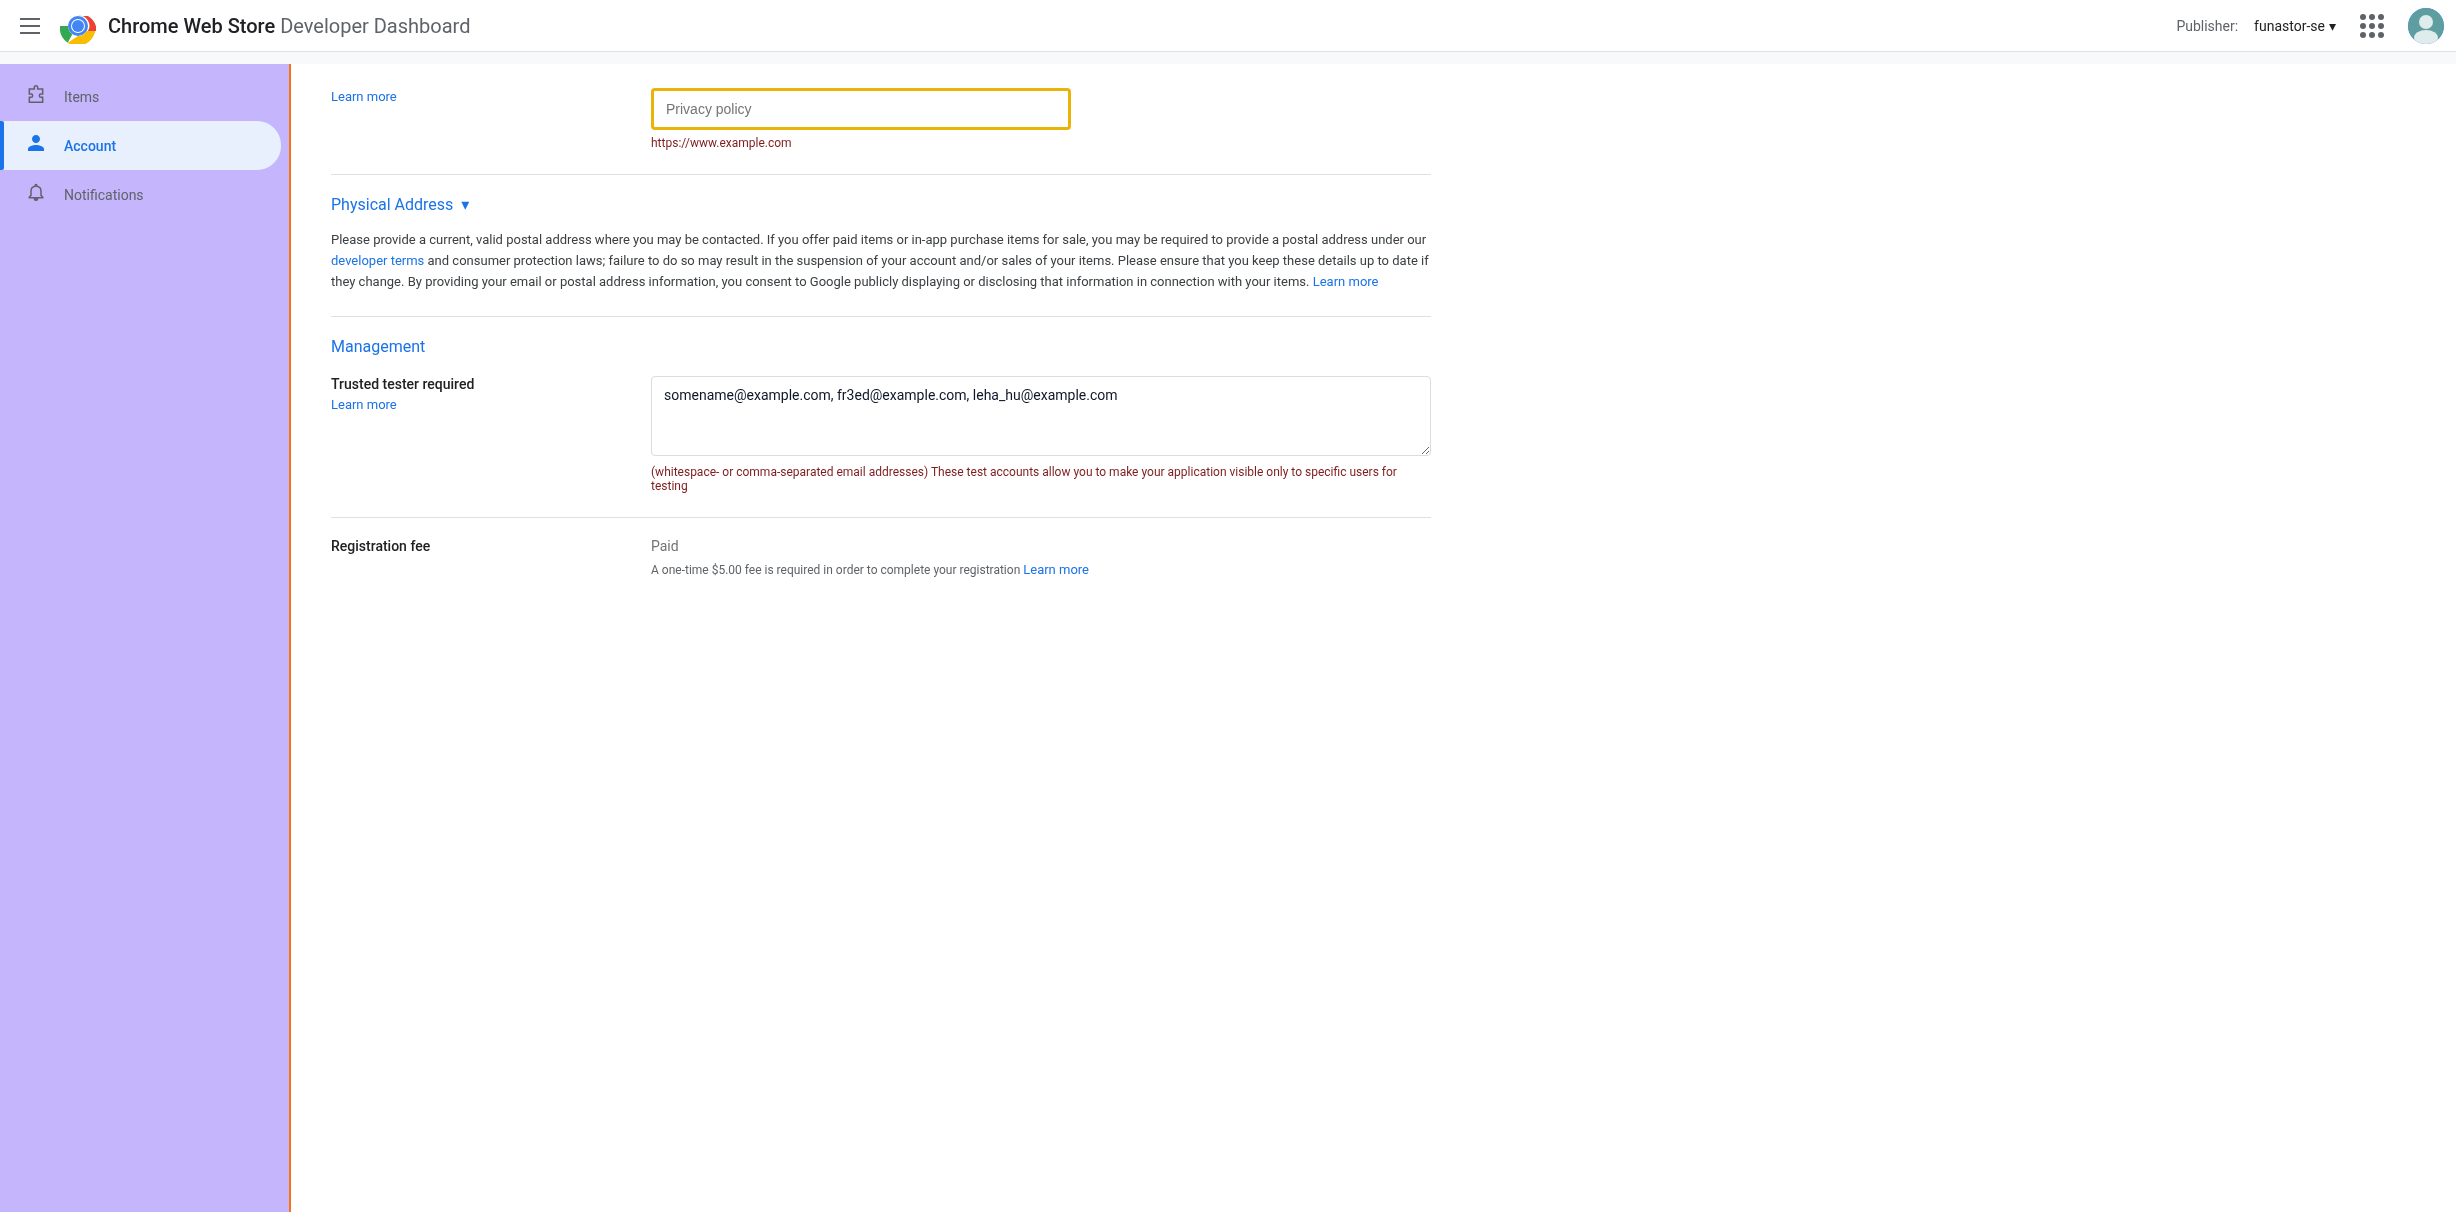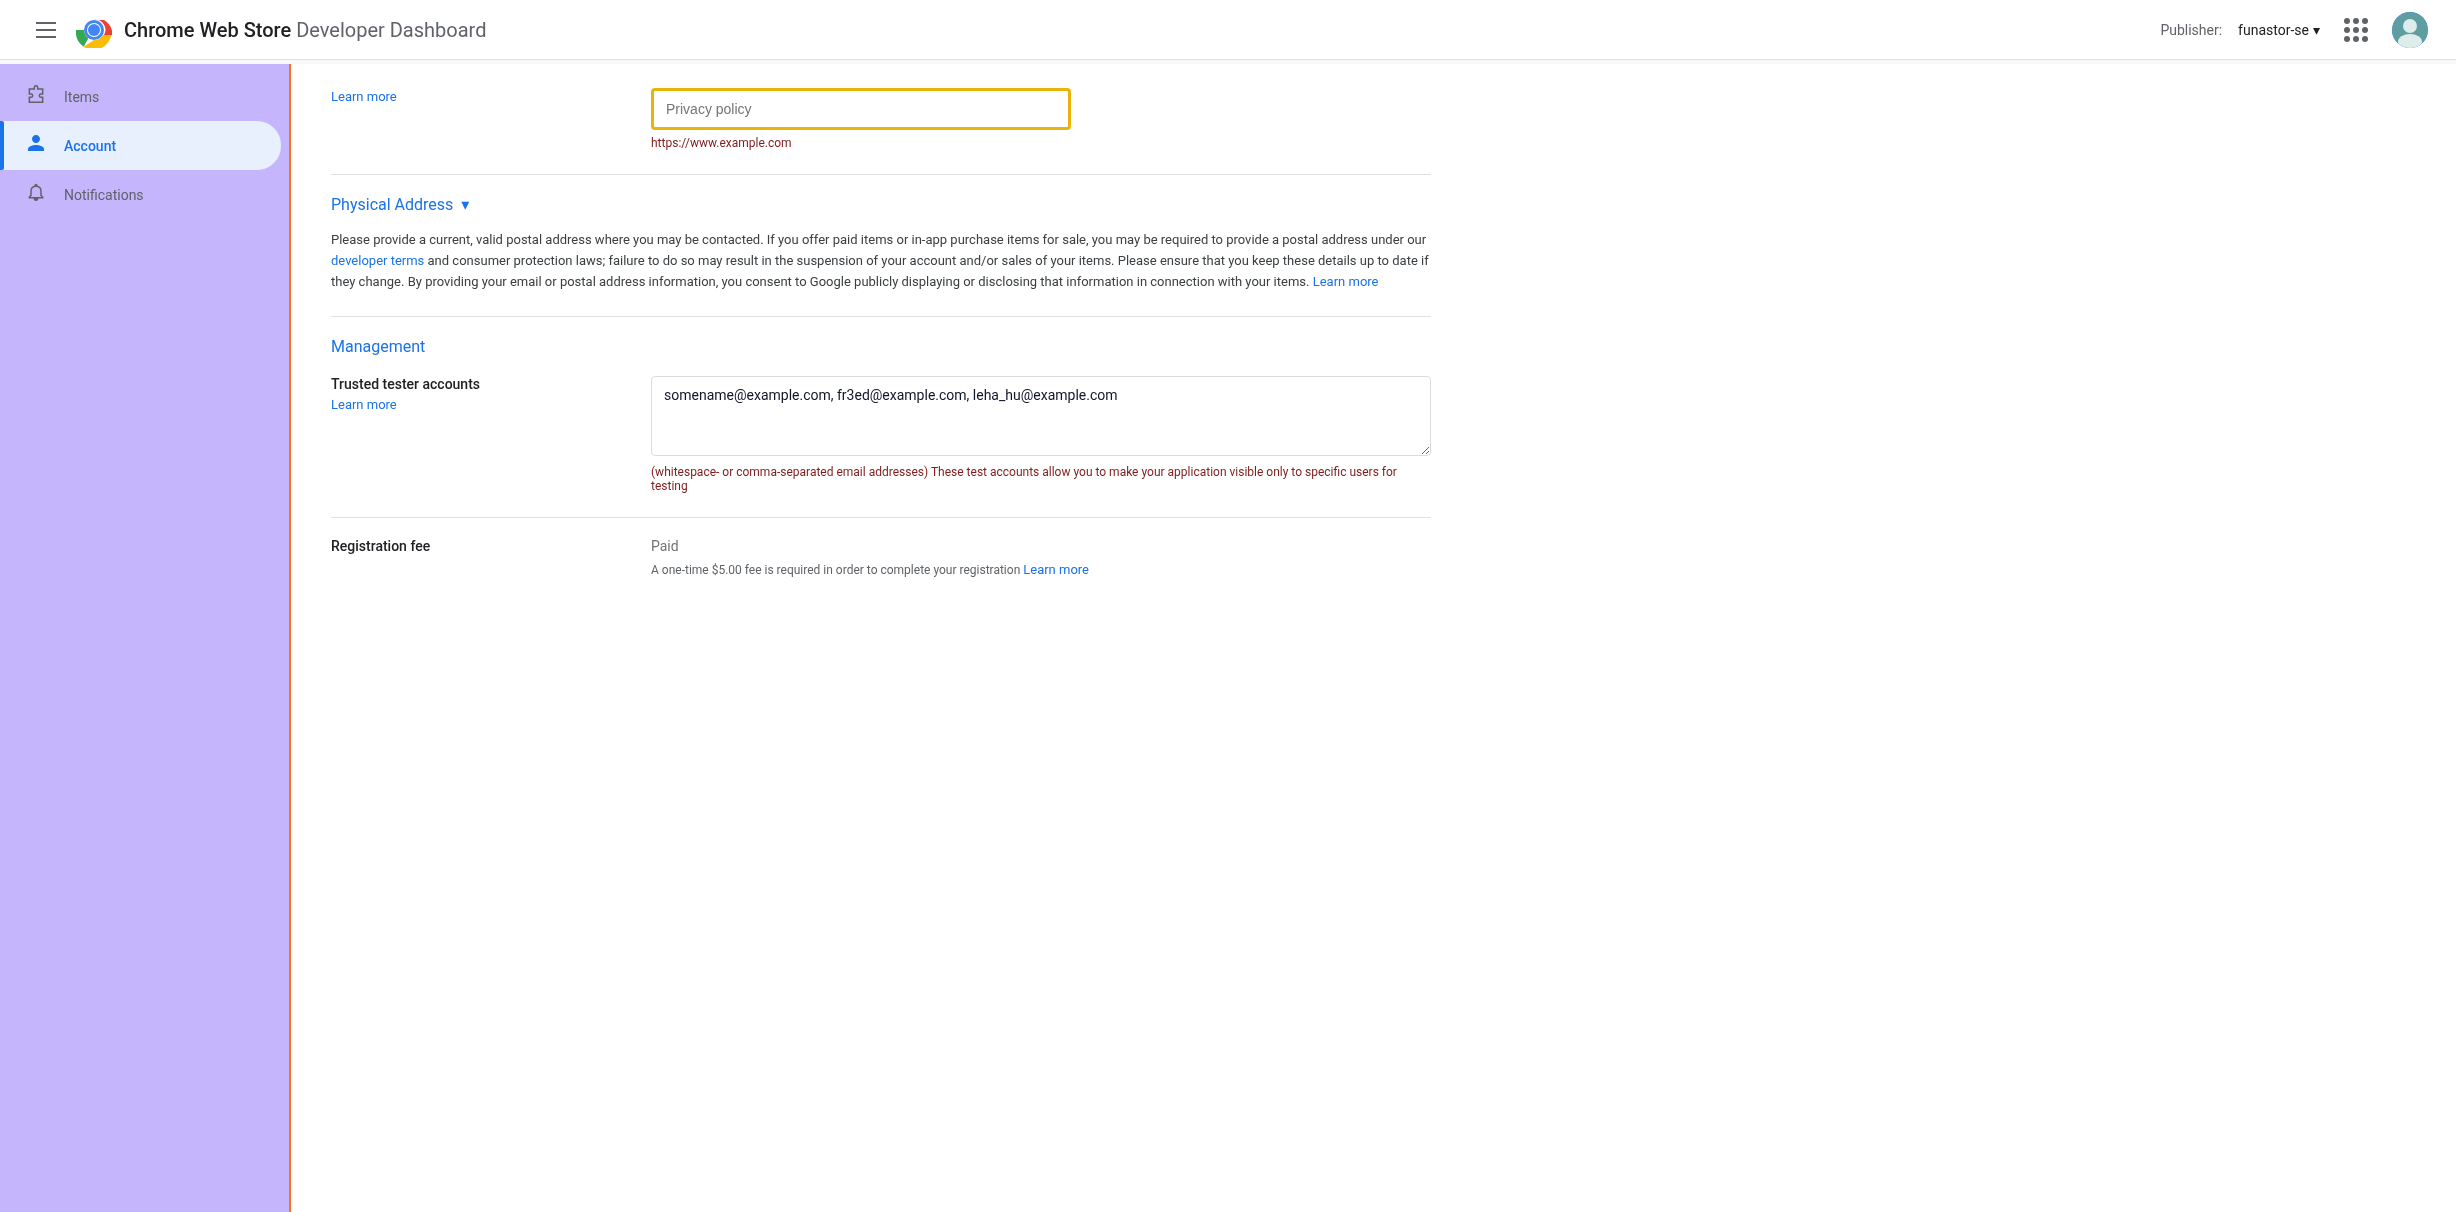--- a/index.html
+++ b/index.html
@@ -2,24 +2,24 @@
 <html><head>
   <meta charset="utf-8">
   <style>
     * { box-sizing: border-box; margin: 0; padding: 0; }
     body { font-family: 'Roboto', Arial, sans-serif; font-size: 14px; color: #202124; background: #f8f9fa; }
 
     
     .header {
       display: flex;
       align-items: center;
-      height: 60px;
+      height: 52px;
       background: #fff;
       border-bottom: 1px solid #e0e0e0;
-      padding: 0 28px;
+      padding: 0 12px;
       position: fixed;
       top: 0;
       left: 0;
       right: 0;
       z-index: 100;
     }
     .header-left {
       display: flex;
       align-items: center;
       gap: 12px;
@@ -383,21 +383,21 @@
         <span>and consumer protection laws; failure to do so may result in the suspension of your account and/or sales of your items. Please ensure that you keep these details up to date if they change. By providing your email or postal address information, you consent to Google publicly displaying or disclosing that information in connection with your items.</span>
         <a class="learn-more-link">Learn more</a>
       </p>
 
       <hr class="divider">
 
       <div class="management-header">Management</div>
 
       <div class="field-row">
         <div class="field-label-col">
-          <div class="field-label">Trusted tester accounts</div>
+          <div class="field-label">Trusted tester required</div>
           <a class="learn-more-link">Learn more</a>
         </div>
         <div class="field-input-col">
           <textarea class="textarea-input" style="">somename@example.com, fr3ed@example.com, leha_hu@example.com</textarea>
           <div class="input-hint">(whitespace- or comma-separated email addresses) These test accounts allow you to make your application visible only to specific users for testing</div>
         </div>
       </div>
 
       <hr class="divider">
 

